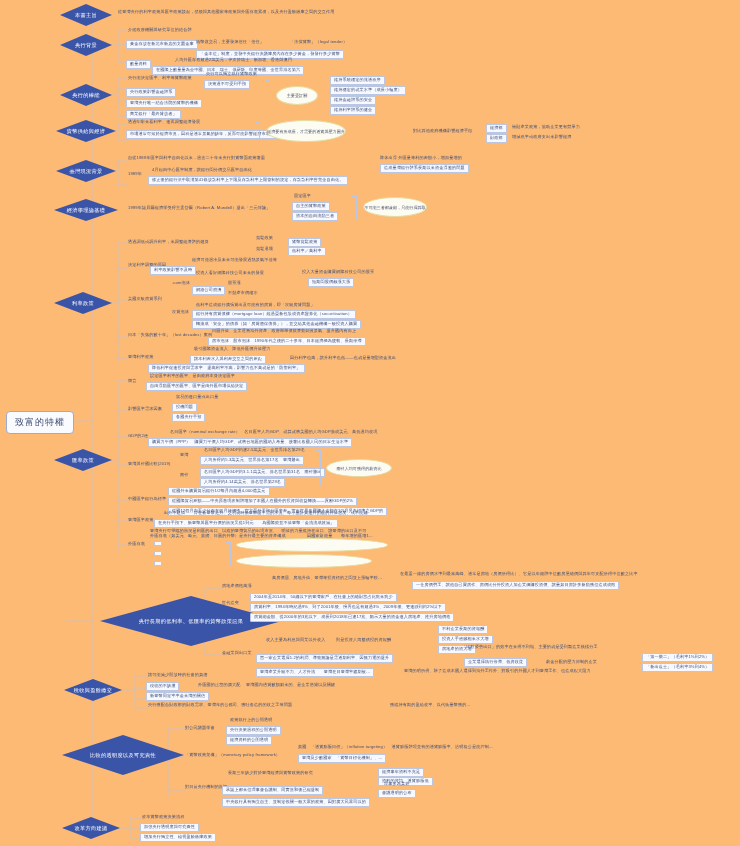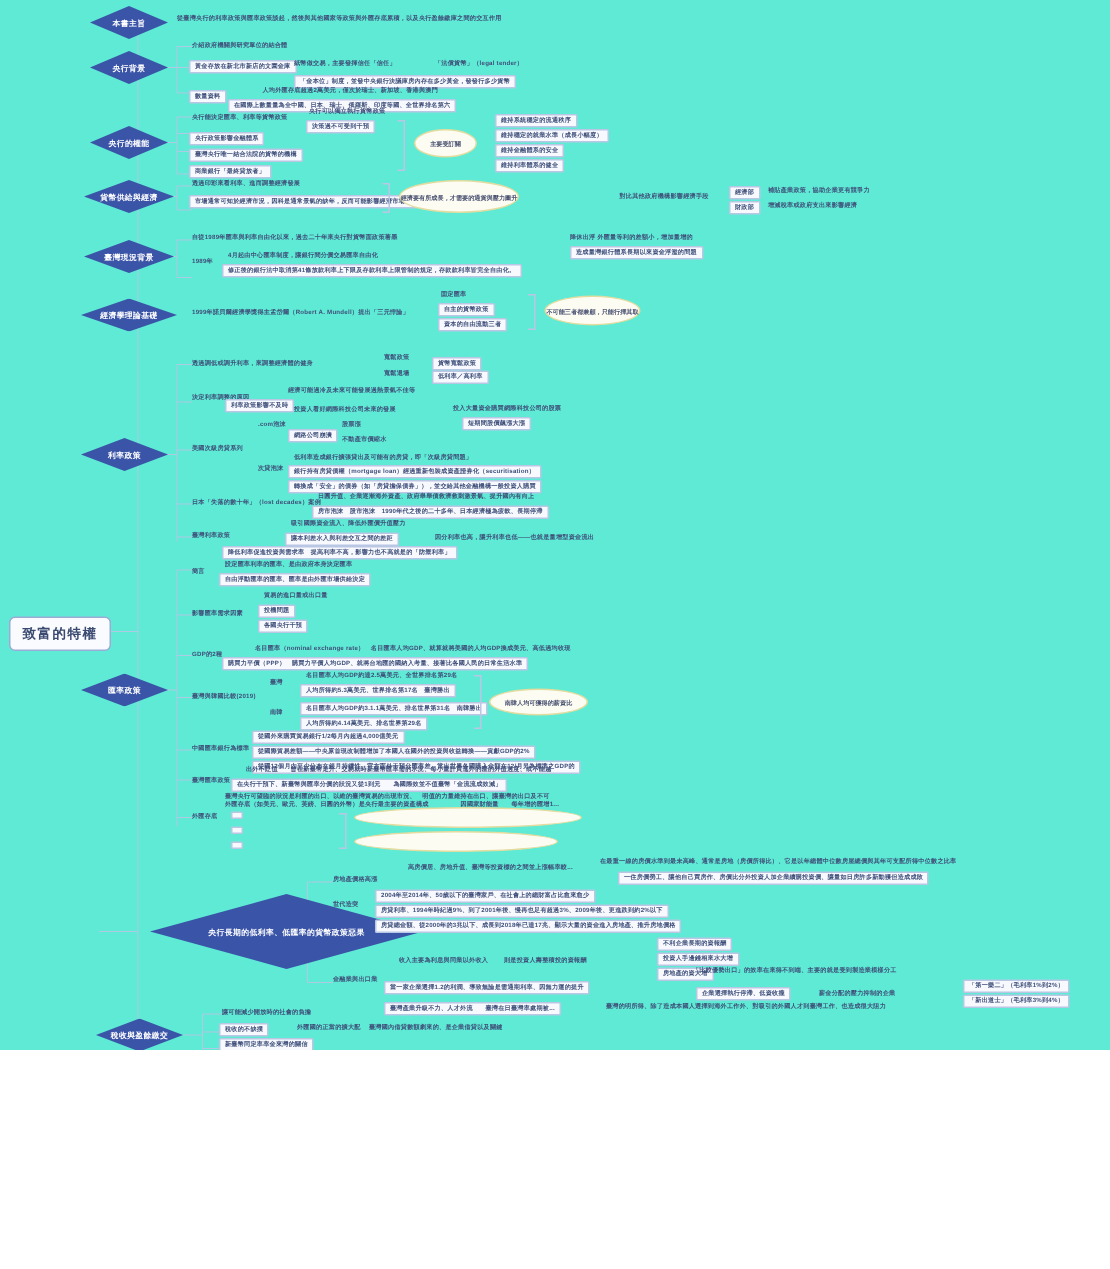--- a/index.html
+++ b/index.html
@@ -4,24 +4,23 @@
 <style>
   * { box-sizing: border-box; }
   html, body {
     margin: 0; padding: 0;
     background: #ffffff;
     font-family: "Liberation Sans", "DejaVu Sans", sans-serif;
   }
   #canvas {
     position: relative;
     width: 740px;
-    height: 700px;
-    background: #5eead4;
+    height: 846px;
+    background: #fdba74;
     overflow: hidden;
-    font-weight: bold;
   }
   svg.wires {
     position: absolute;
     top: 0; left: 0;
     width: 740px; height: 846px;
     pointer-events: none;
   }
   
   .root {
     position: absolute;

